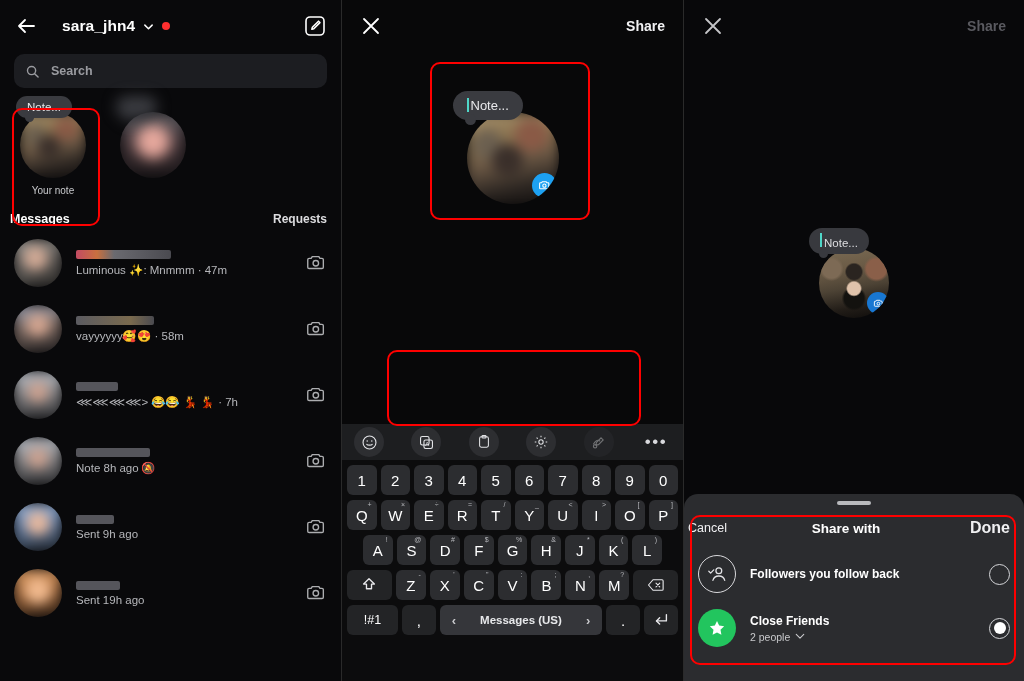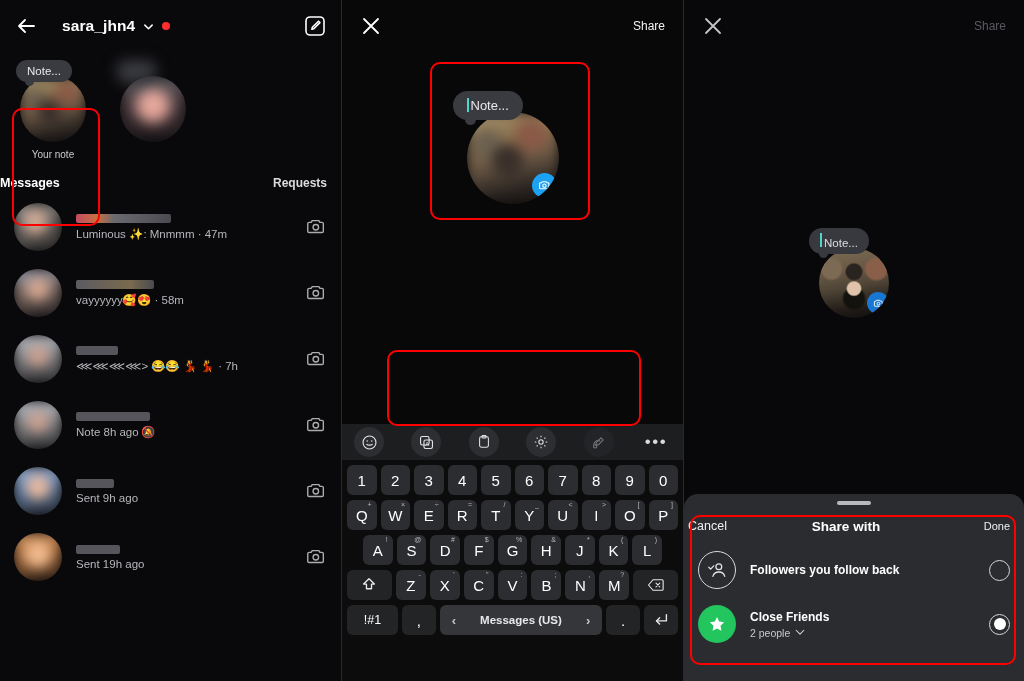--- a/index.html
+++ b/index.html
@@ -96,42 +96,42 @@
        radial-gradient(circle at 50% 34%, #2a2420 0 13%, transparent 16%),
        radial-gradient(circle at 50% 58%, #e0c3ab 0 12%, transparent 15%),
        radial-gradient(circle at 50% 72%, #13120f 0 16%, transparent 20%),
        radial-gradient(circle at 18% 30%, #7d6a55 0 12%, transparent 16%),
        radial-gradient(circle at 82% 30%, #8a5f49 0 13%, transparent 17%),
        linear-gradient(170deg,#7b6c55 0%, #6b5b46 30%, #4d4335 55%, #221d18 80%, #0d0b0a 100%);
   }
 
   .notes-top-hl { position: absolute; left: 12px; top: 108px; width: 88px; height: 118px; }
 
-  .sec-head { display: flex; align-items: center; padding: 16px 14px 4px 0; }
+  .sec-head { display: flex; align-items: center; padding: 16px 14px 4px 10px; }
   .sec-title { color: #fff; font-size: 12.5px; font-weight: bold; }
   .sec-req { margin-left: auto; color: #dcdcdf; font-size: 12px; font-weight: bold; }
 
   .msg-list { padding: 0; }
   .msg-row { display: flex; align-items: center; height: 66px; padding: 0 14px; gap: 14px; }
   .msg-av { width: 48px; height: 48px; border-radius: 50%; overflow: hidden; flex: 0 0 auto; }
   .msg-txt { flex: 1; min-width: 0; display:flex; flex-direction: column; gap: 4px; }
   .msg-name { height: 9px; width: 78px; border-radius: 2px; background: #55555b; }
   .msg-name.w1 { width: 95px; background: linear-gradient(90deg,#c34b63 0%,#c9703f 22%,#6a6a70 40%,#4a4a50 100%); }
   .msg-name.w2 { width: 78px; background: linear-gradient(90deg,#5b5b61 0%, #7a6a4e 70%, #4a4a50 100%); }
   .msg-name.w3 { width: 42px; }
   .msg-name.w4 { width: 74px; }
   .msg-name.w5 { width: 38px; }
   .msg-name.w6 { width: 44px; }
   .msg-prev { color: #b6b7bb; font-size: 11.5px; white-space: nowrap; overflow: hidden; }
   .cam-ic { width: 22px; height: 22px; flex: 0 0 auto; opacity: .85; }
 
   
   .m-header { height: 52px; display: flex; align-items: center; padding: 0 18px; }
   .x-btn { width: 22px; height: 22px; }
-  .share-lbl { margin-left: auto; color: #f2f2f4; font-size: 12px; font-weight: normal; }
+  .share-lbl { margin-left: auto; color: #f2f2f4; font-size: 14px; font-weight: bold; }
   .share-lbl.dim { color: #5a5a60; }
 
   .m-note-area { position: relative; height: 190px; display: flex; align-items: center; justify-content: center; }
   .big-note { display: flex; flex-direction: column; align-items: center; position: relative; }
   .big-bubble {
     background: #3a3b40; color: #e9e9ec; font-size: 13px; border-radius: 16px;
     padding: 7px 14px; position: relative; align-self:flex-start; margin-left:-14px;
     z-index: 3; white-space: nowrap; display: flex; align-items: center;
   }
   .caret { display:inline-block; width:2px; height:14px; background:#4fd6c8; margin-right:2px; }
@@ -185,21 +185,21 @@
   .r-cam { position:absolute; width: 22px; height: 22px; border-radius: 50%; background: #1877d2;
     display:flex; align-items:center; justify-content:center; right: 0px; bottom: 4px; z-index:5; }
   .r-cam svg { width: 11px; height: 11px; }
 
   .sheet { position: absolute; left: 0; right: 0; bottom: 0; height: 187px;
     background: #2b2c2f; border-top-left-radius: 14px; border-top-right-radius: 14px; }
   .grabber { width: 34px; height: 4px; border-radius: 3px; background: #b9babd; margin: 7px auto 0 auto; }
   .sheet-head { display: flex; align-items: center; padding: 14px 14px 0 4px; }
   .sh-cancel { color: #f0f0f2; font-size: 12.5px; }
   .sh-title { position: absolute; left:0; right:16px; text-align:center; color:#fff; font-size: 13.5px; font-weight: bold; pointer-events:none; }
-  .sh-done { margin-left: auto; color: #f0f0f2; font-size: 11px; font-weight: normal; }
+  .sh-done { margin-left: auto; color: #f0f0f2; font-size: 16px; font-weight: bold; }
   .sheet-rows { padding: 10px 14px 0 14px; }
   .sh-row { display:flex; align-items:center; gap: 14px; height: 54px; }
   .sh-ic { width: 38px; height: 38px; border-radius: 50%; flex:0 0 auto; display:flex; align-items:center; justify-content:center; }
   .sh-ic.outline { border: 1.6px solid #d9d9dc; }
   .sh-ic.green { background: #22c55e; }
   .sh-lbl { flex:1; display:flex; flex-direction:column; gap:3px; }
   .sh-lbl .t { color:#fff; font-size: 12px; font-weight: bold; }
   .sh-lbl .s { color:#c8c9cc; font-size: 10.5px; display:flex; align-items:center; gap:5px; }
   .radio { width: 21px; height: 21px; border-radius: 50%; border: 1.7px solid #d6d7da; flex:0 0 auto;
     display:flex; align-items:center; justify-content:center; }
@@ -228,20 +228,27 @@
         <span class="red-dot"></span>
       </div>
       <div class="compose-btn">
         <svg viewBox="0 0 24 24" fill="none" stroke="#fff" stroke-width="1.6" stroke-linejoin="round">
           <rect x="3" y="3" width="18" height="18" rx="4"></rect>
           <path d="M15.5 7.2l1.4 1.4-6.1 6.1-1.9.5.5-1.9 6.1-6.1z"></path>
         </svg>
       </div>
     </div>
 
+    <div class="search-bar">
+      <svg width="13" height="13" viewBox="0 0 14 14" fill="none" stroke="#9a9ba0" stroke-width="1.5">
+        <circle cx="6" cy="6" r="4.4"></circle>
+          <path d="M9.3 9.3L13 13" stroke-linecap="round"></path>
+      </svg>
+      <span class="search-ph">Search</span>
+    </div>
 
     <div class="notes-row">
       <div class="note-item">
         <div class="note-bubble">Note...</div>
         <div class="note-av">
             <div class="av-photo-big blur"></div>
           </div>
         <div class="note-label">Your note</div>
       </div>
       <div class="note-item">

